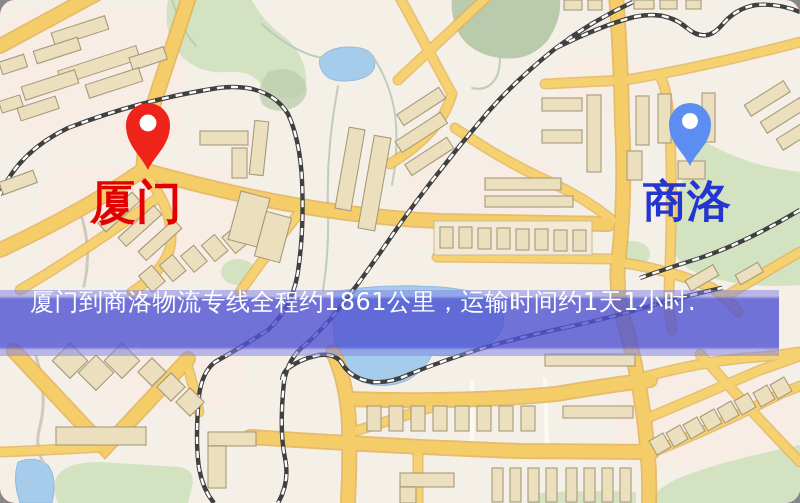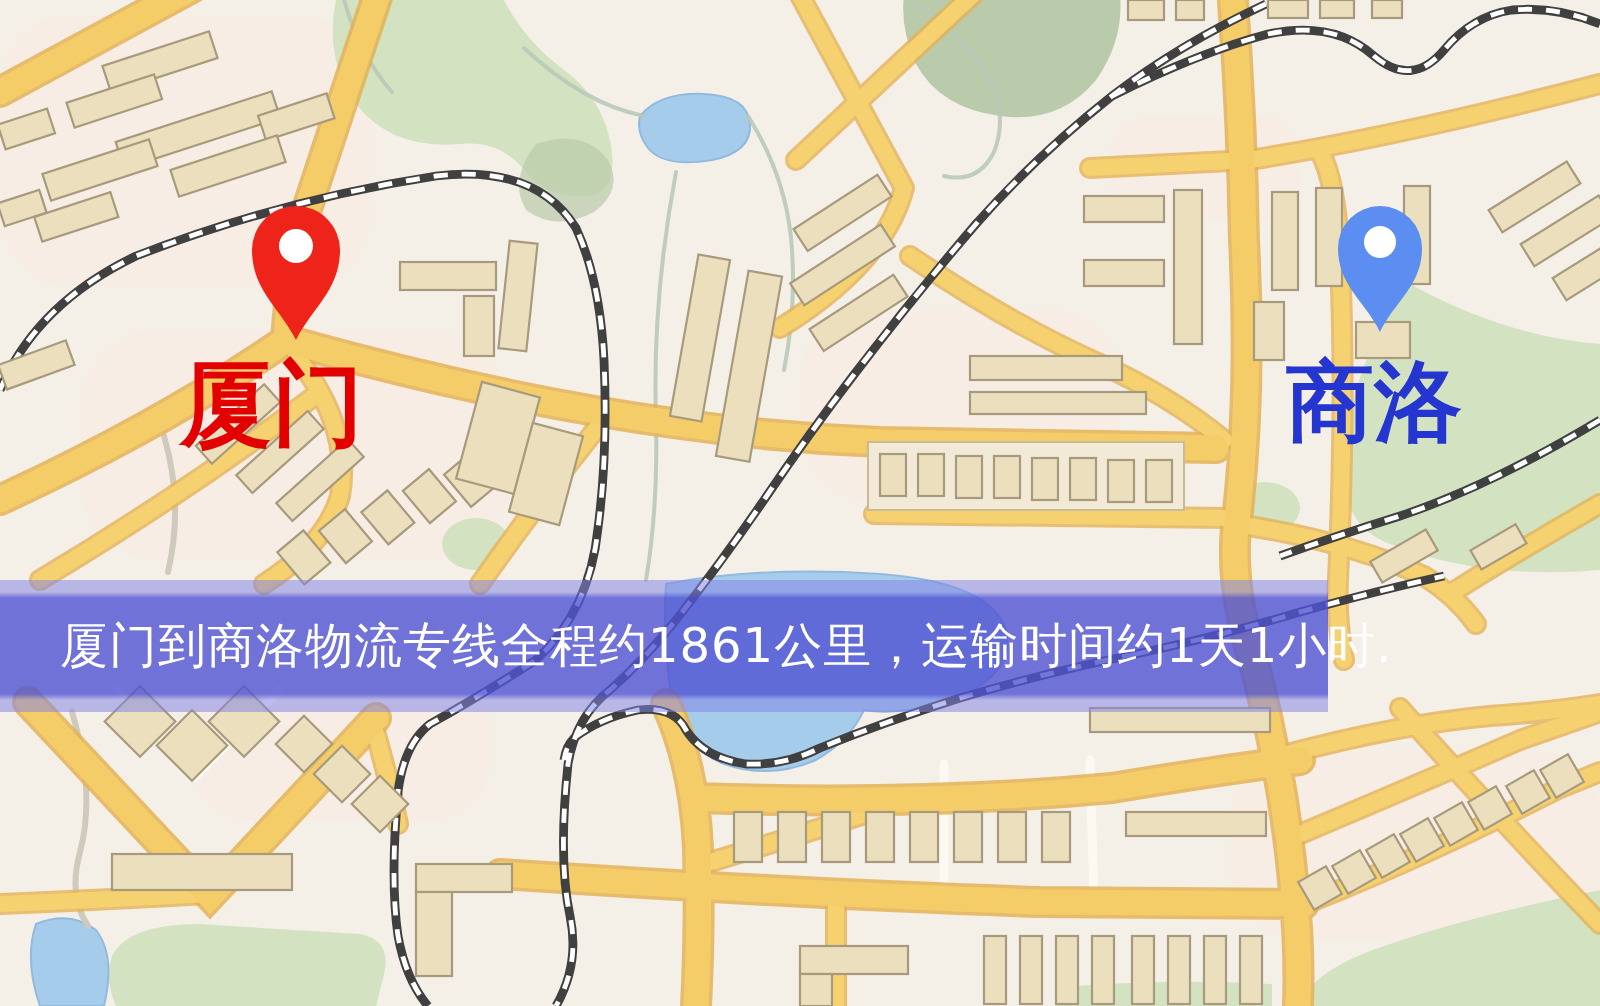--- a/index.html
+++ b/index.html
@@ -1,44 +1,44 @@
 <!DOCTYPE html>
 <html><head>
 <meta charset="utf-8">
 <style>
   html,body{margin:0;padding:0;background:#888;}
   .stage{
     position:relative;width:800px;height:503px;overflow:hidden;
-    font-family:"DejaVu Sans",sans-serif;background:#ec4899;
+    font-family:"DejaVu Sans",sans-serif;background:#ec4899;border-radius:15px;
   }
   .stage svg{position:absolute;left:0;top:0;}
   
   .blush{fill:#f8ece3;opacity:.75;}
   .park{fill:#d3e3c2;stroke:none;}
   .park-dark{fill:#b9cbaa;}
   .water{fill:#a6cceb;stroke:#93bade;stroke-width:1;}
   .stream{fill:none;stroke:#b9c9b9;stroke-width:2;opacity:.9;stroke-linecap:round;}
   .gray-lane{fill:none;stroke:#cfcabc;stroke-width:3;stroke-linecap:round;}
   .white-road{fill:none;stroke:#fbf9f2;stroke-width:4.5;stroke-linecap:round;}
   .road-casing-major{fill:none;stroke:#e3b156;stroke-width:16;stroke-linecap:round;opacity:.85;}
   .road-fill-major{fill:none;stroke:#f5cd68;stroke-width:12.5;stroke-linecap:round;}
   .road-casing-minor{fill:none;stroke:#e3b156;stroke-width:11;stroke-linecap:round;opacity:.8;}
   .road-fill-minor{fill:none;stroke:#f6d170;stroke-width:8;stroke-linecap:round;}
   .rail-base{fill:none;stroke:#404040;stroke-width:4.4;}
   .rail-dash{fill:none;stroke:#ffffff;stroke-width:2.4;stroke-dasharray:7 7;}
   .bld{fill:#ebdfbd;stroke:#a89a7c;stroke-width:1.1;}
   .bld-pale{fill:#f2ead6;stroke:#c9bb96;stroke-width:1;}
   .city-label{font-weight:bold;font-family:"DejaVu Sans",sans-serif;}
   .banner{
-    position:absolute;left:0;top:290px;width:664px;height:66px;
+    position:absolute;left:0;top:290px;width:779px;height:66px;
     background:linear-gradient(to bottom,
       rgba(128,131,229,.52) 0px, rgba(128,131,229,.52) 6px,
       rgba(79,83,211,.80) 9px,  rgba(79,83,211,.80) 57px,
       rgba(128,131,229,.52) 60px, rgba(128,131,229,.52) 66px);
-    display:flex;align-items:center;
+    display:flex;
   }
   .banner-text{
     color:#ffffff;font-size:24px;line-height:1;padding-left:30px;
     letter-spacing:.5px;white-space:nowrap;
   }
 </style>
 </head>
 <body>
 
 <div class="stage">

